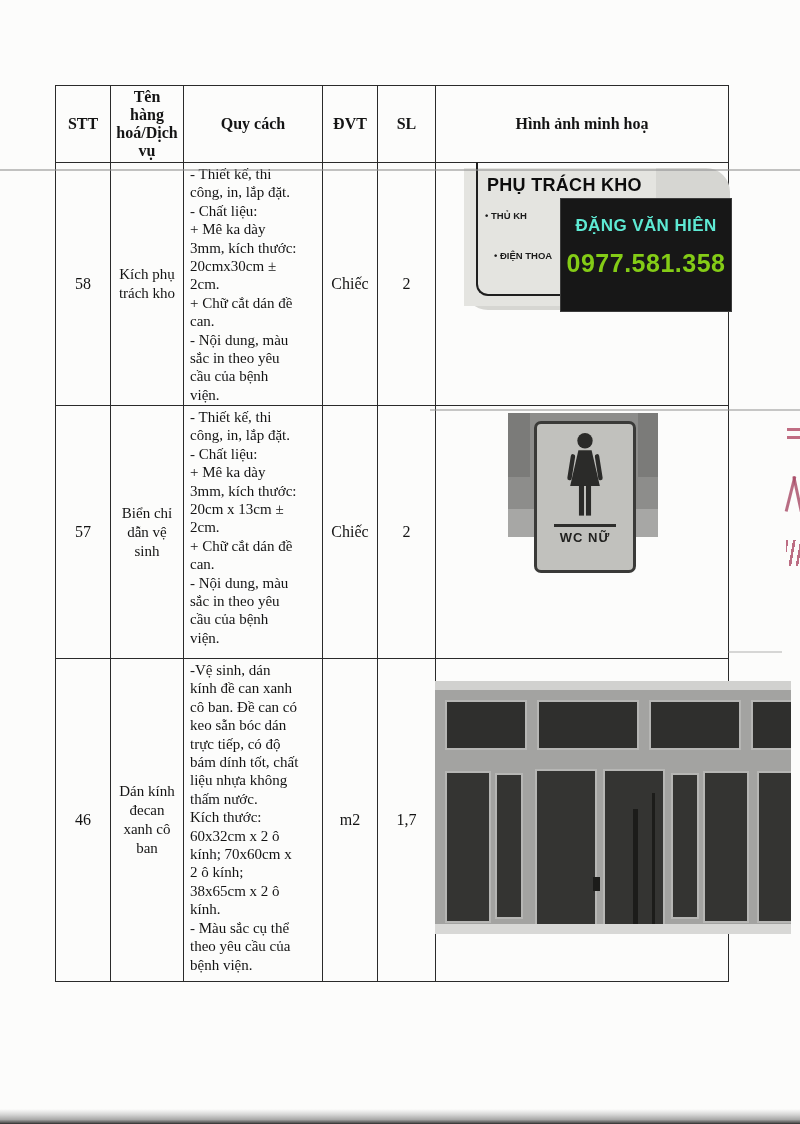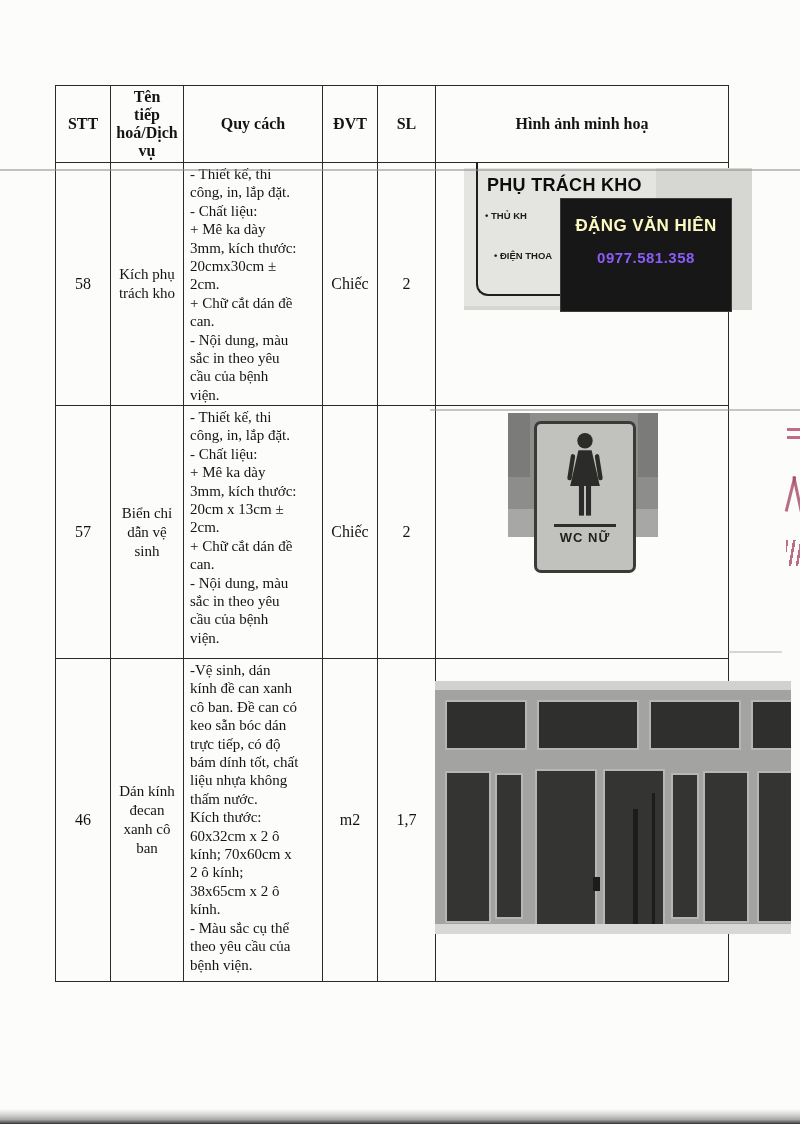--- a/index.html
+++ b/index.html
@@ -29,43 +29,43 @@
   td.cell-spec{
     vertical-align:top; text-align:left; font-size:15px; line-height:18.4px;
     padding:2px 3px 0 6px; white-space:pre-line;
   }
   td.cell-photo{ vertical-align:top; padding:0; position:relative; }
   tr.r36 td{ height:240px; }
   tr.r37 td{ height:250px; }
   tr.r38 td{ height:320px; }
 
   
-  .photo36{ position:absolute; left:28px; top:5px; width:288px; height:142px;
-    background:#d6d6d2; }
+  .photo36{ position:absolute; left:28px; top:5px; width:266px; height:142px;
+    background:#d6d6d2;border-radius:24px; }
   .sign-white{ position:absolute; left:0; top:0; width:192px; height:138px;
     background:#e4e4e0; }
   .sign-border{ position:absolute; left:12px; top:-6px; right:2px; bottom:10px;
     border-left:2.5px solid #1e1e1e; border-bottom:2.5px solid #1e1e1e;
     border-bottom-left-radius:12px; }
   .sign-title{ position:absolute; left:23px; top:7px; width:165px;
     font-family:"Liberation Sans", sans-serif; font-weight:bold;
     font-size:18px; letter-spacing:.3px; color:#0d0d0d; }
   .sign-b1{ position:absolute; left:21px; top:42px;
     font-family:"Liberation Sans", sans-serif; font-weight:bold;
     font-size:9.5px; color:#1a1a1a;text-align:right; }
   .sign-b2{ position:absolute; left:30px; top:82px;
     font-family:"Liberation Sans", sans-serif; font-weight:bold;
     font-size:9.5px; color:#1a1a1a; }
   .plate{ position:absolute; left:96px; top:30px; width:170px; height:112px;
     background:#171717; border:1px solid #3c3c3c; text-align:center;
     font-family:"Liberation Sans", sans-serif; }
   .plate-name{ margin-top:17px; font-weight:bold; font-size:17px;
-    letter-spacing:.4px; color:#fef9c3; }
-  .plate-phone{ margin-top:13px; font-weight:bold; font-size:15px;
-    letter-spacing:.5px; color:#8b5cf6; }
+    letter-spacing:.4px; color:#5eead4; }
+  .plate-phone{ margin-top:13px; font-weight:bold; font-size:25px;
+    letter-spacing:.5px; color:#84cc16; }
 
   
   .photo37{ position:absolute; left:72px; top:7px; width:150px; height:124px;
     background:#8d8d8b; }
   .p37-tl{ position:absolute; left:0; top:0; width:22px; height:64px; background:#7b7b79;}
   .p37-tr{ position:absolute; right:0; top:0; width:20px; height:64px; background:#7b7b79;}
   .p37-bl{ position:absolute; left:0; bottom:0; width:26px; height:28px; background:#a7a7a5;}
   .p37-br{ position:absolute; right:0; bottom:0; width:26px; height:28px; background:#a7a7a5;}
   .wc-sign{ position:absolute; left:26px; top:8px; width:96px; height:146px;
     background:#c1c1bd; border:3px solid #3a3a38; border-radius:7px;
@@ -110,21 +110,21 @@
         <col style="width:73px">
         <col style="width:139px">
       <col style="width:55px">
         <col style="width:58px">
         <col style="width:293px">
     </colgroup>
     <thead>
       <tr>
         <th>STT</th>
         <th class="pre">Tên
-tiếp
+hàng
 hoá/Dịch
 vụ</th>
         <th>Quy cách</th>
         <th>ĐVT</th>
         <th>SL</th>
         <th>Hình ảnh minh hoạ</th>
       </tr>
     </thead>
     <tbody>
 

